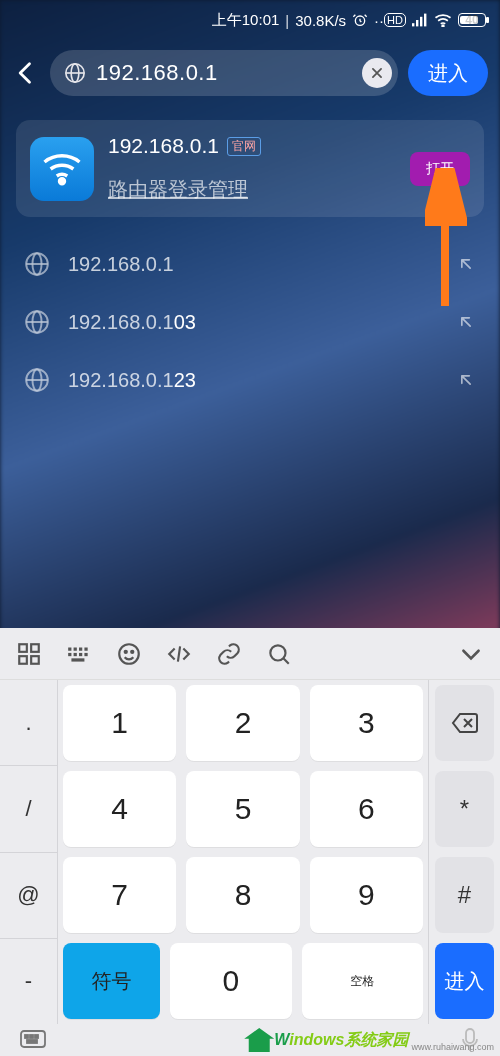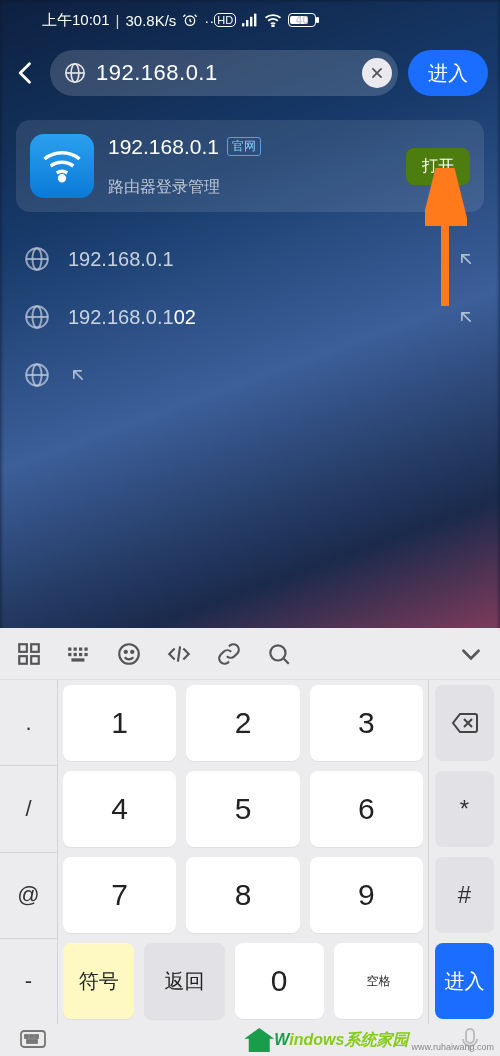--- a/index.html
+++ b/index.html
@@ -7,21 +7,21 @@
   body { position: relative; background: #0d1a2f; }
   .bg {
     position: absolute; inset: 0;
     background: linear-gradient(160deg, #0d2040 0%, #173a6a 20%, #3c5f9a 38%, #1a2a4c 55%, #7a3a5a 65%, #1a1f35 80%, #0c1424 100%);
     filter: blur(2px);
   }
   .content { position: relative; z-index: 2; }
 
   
   .statusbar {
-    height: 40px; display: flex; justify-content: flex-start; align-items: center;
+    height: 40px; display: flex; justify-content: flex-end; align-items: center;
     padding: 0 14px; color: #fff; font-size: 15px; margin-left: 28px;
   }
   .statusbar .left, .statusbar .right { display: flex; align-items: center; gap: 6px; }
   .statusbar .sep { opacity: .8; }
   .batt { display:inline-flex; align-items:center; gap:2px; }
   .batt-shell { width:28px; height:14px; border:1.5px solid #fff; border-radius:4px; position:relative; display:flex; align-items:center; }
   .batt-shell::after { content:""; position:absolute; right:-4px; top:3px; width:3px; height:6px; background:#fff; border-radius:1px; }
   .batt-fill { background:#fff; height:8px; margin-left:1px; border-radius:2px; }
   .batt-txt { font-size:12px; position:absolute; width:28px; text-align:center; color:#333; font-weight:600; mix-blend-mode:difference; }
 
@@ -38,23 +38,23 @@
 
   
   .card {
     margin: 14px 16px 6px; padding: 14px; background: rgba(255,255,255,0.10);
     border-radius: 14px; display:flex; align-items:center; gap:14px;
   }
   .app-icon { width:64px; height:64px; border-radius:14px; background: linear-gradient(180deg,#2aa0ef,#0a7ad8); display:flex; align-items:center; justify-content:center; }
   .app-texts { flex:1; }
   .app-title { display:flex; align-items:center; gap:8px; }
   .app-title-ip { color:#fff; font-size:21px; }
-  .badge { font-size:12px; color:#7dd3fc; border:1px solid #5b9de6; padding:0 4px; border-radius:3px; }
-  .app-sub { color: rgba(255,255,255,0.68); font-size:16px; margin-top:18px; }
-  .open-btn { background:#4d7c0f; color:#fff; font-size:16px; padding:8px 16px; border-radius:8px; }
+  .badge { font-size:12px; color:#fca5a5; border:1px solid #5b9de6; padding:0 4px; border-radius:3px; }
+  .app-sub { color: rgba(255,255,255,0.68); font-size:20px; margin-top:18px;text-decoration:underline; }
+  .open-btn { background:#a21caf; color:#fff; font-size:14px; padding:8px 16px; border-radius:8px; }
 
   
   .sugs { margin-top: 18px; }
   .sug { display:flex; align-items:center; padding: 16px 24px; gap:18px; color:rgba(255,255,255,.75); }
   .sug .txt { flex:1; font-size:20px; }
   .sug .txt .tail { color:#fff; }
   .globe { width:26px; height:26px; flex-shrink:0; opacity:.7; }
   .arrow-fill { width:20px; height:20px; opacity:.75; }
 
   
@@ -192,31 +192,32 @@
     <svg class="arrow-fill" viewBox="0 0 24 24" fill="none" stroke="rgba(255,255,255,.8)" stroke-width="2" stroke-linecap="round">
           <path d="M17 17L7 7M7 7h9M7 7v9"></path>
         </svg>
       </div>
       <div class="sug">
     <svg class="globe" viewBox="0 0 24 24" fill="none" stroke="rgba(255,255,255,.75)" stroke-width="1.8">
           <circle cx="12" cy="12" r="10"></circle>
           <ellipse cx="12" cy="12" rx="4.2" ry="10"></ellipse>
           <path d="M2 12h20"></path>
         </svg>
-    <span class="txt">192.168.0.1<span class="tail">02</span></span>
+    <span class="txt">192.168.0.1<span class="tail">03</span></span>
     <svg class="arrow-fill" viewBox="0 0 24 24" fill="none" stroke="rgba(255,255,255,.8)" stroke-width="2" stroke-linecap="round">
           <path d="M17 17L7 7M7 7h9M7 7v9"></path>
         </svg>
       </div>
       <div class="sug">
     <svg class="globe" viewBox="0 0 24 24" fill="none" stroke="rgba(255,255,255,.75)" stroke-width="1.8">
           <circle cx="12" cy="12" r="10"></circle>
           <ellipse cx="12" cy="12" rx="4.2" ry="10"></ellipse>
           <path d="M2 12h20"></path>
         </svg>
+    <span class="txt">192.168.0.1<span class="tail">23</span></span>
     <svg class="arrow-fill" viewBox="0 0 24 24" fill="none" stroke="rgba(255,255,255,.8)" stroke-width="2" stroke-linecap="round">
           <path d="M17 17L7 7M7 7h9M7 7v9"></path>
         </svg>
       </div>
     </div>
 
 </div>
 
 <svg class="anno-arrow" width="42" height="140" viewBox="0 0 42 140">
   <defs>
@@ -287,22 +288,21 @@
           <div class="key">4</div>
           <div class="key">5</div>
           <div class="key">6</div>
         </div>
         <div class="num-row">
           <div class="key">7</div>
           <div class="key">8</div>
           <div class="key">9</div>
         </div>
         <div class="num-row">
-  <div class="key" style="background:#fef9c3;font-size:20px;flex:.8">符号</div>
-  <div class="key" style="background:#e2e2e6;font-size:20px;flex:.9">返回</div>
+  <div class="key" style="background:#0ea5e9;font-size:20px;flex:.8">符号</div>
   <div class="key">0</div>
   <div class="key" style="font-size:12px">空格</div>
         </div>
       </div>
     <div class="kb-col-right">
       <div class="side-key">
         <svg width="28" height="22" viewBox="0 0 28 22" fill="none" stroke="#444" stroke-width="2">
             <path d="M9 2h15a2 2 0 0 1 2 2v14a2 2 0 0 1-2 2H9l-7-9 7-9z"></path>
             <path d="M13 7l8 8M21 7l-8 8"></path>
           </svg>

